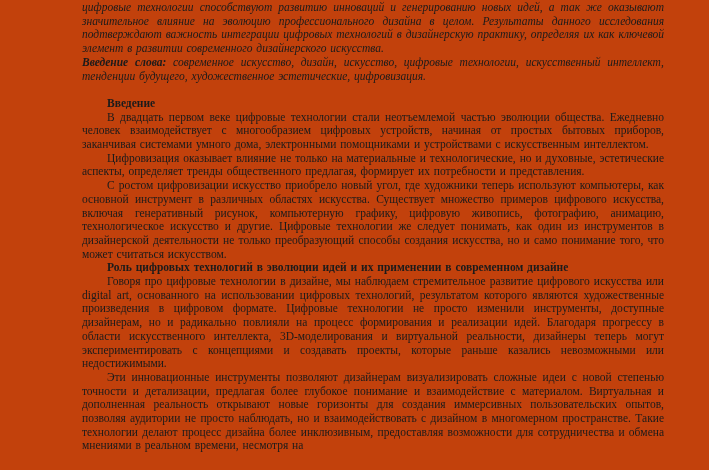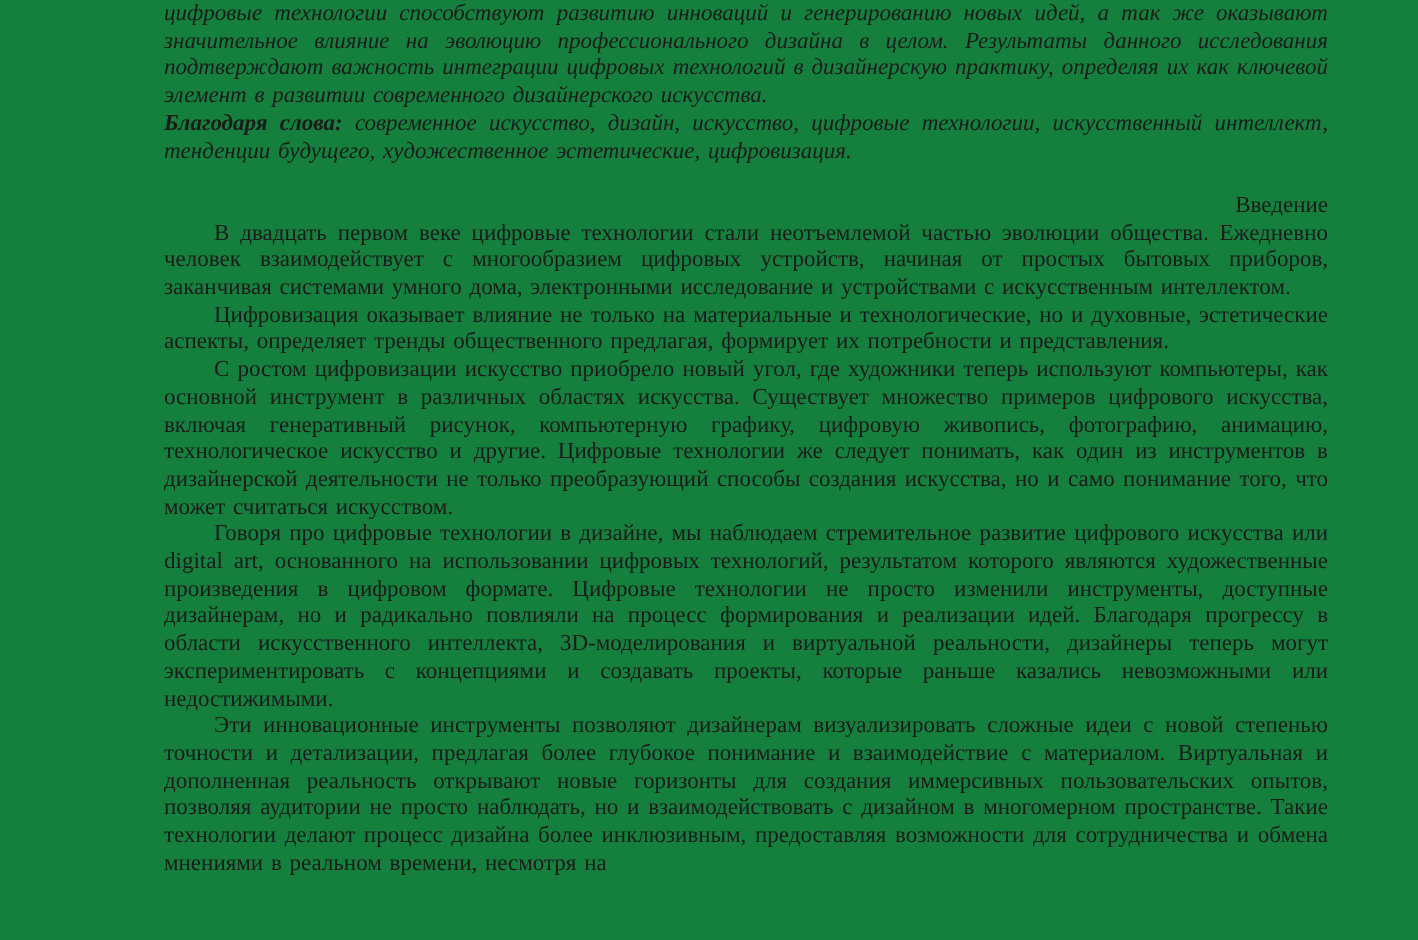--- a/index.html
+++ b/index.html
@@ -10,21 +10,21 @@
   body {
     width: 709px;
     height: 470px;
     overflow: hidden;
   }
   .page {
     box-sizing: border-box;
     width: 709px;
     height: 470px;
     padding: 1px 45px 0 82px;
-    background: #15803d;
+    background: #c2410c;
     font-family: "Liberation Serif", "DejaVu Serif", serif;
     font-size: 11.5px;
     line-height: 13.7px;
     color: #1b1b1b;
     text-align: justify;
     word-spacing: 1px;
     overflow: hidden;
   }
   .page p {
     margin: 0;
@@ -37,43 +37,44 @@
     font-style: italic;
   }
   .kw-label {
     font-weight: bold;
     font-style: italic;
   }
   .kw-text {
     font-style: italic;
   }
   .section-heading {
-    font-weight: normal;
+    font-weight: bold;
     text-indent: 25px;
-    text-align: right;
+    text-align: left;
   }
   .gap-above {
     margin-top: 13.7px !important;
   }
 </style>
 </head>
 <body>
 
 <div class="page">
 
   <p class="abstract-text">цифровые технологии способствуют развитию инноваций и генерированию новых идей, а так же оказывают значительное влияние на эволюцию профессионального дизайна в целом. Результаты данного исследования подтверждают важность интеграции цифровых технологий в дизайнерскую практику, определяя их как ключевой элемент в развитии современного дизайнерского искусства.</p>
 
-  <p><span class="kw-label">Благодаря слова:</span><span class="kw-text"> современное искусство, дизайн, искусство, цифровые технологии, искусственный интеллект, тенденции будущего, художественное эстетические, цифровизация.</span></p>
+  <p><span class="kw-label">Введение слова:</span><span class="kw-text"> современное искусство, дизайн, искусство, цифровые технологии, искусственный интеллект, тенденции будущего, художественное эстетические, цифровизация.</span></p>
 
   <p class="section-heading gap-above">Введение</p>
 
-  <p class="indent">В двадцать первом веке цифровые технологии стали неотъемлемой частью эволюции общества. Ежедневно человек взаимодействует с многообразием цифровых устройств, начиная от простых бытовых приборов, заканчивая системами умного дома, электронными исследование и устройствами с искусственным интеллектом.</p>
+  <p class="indent">В двадцать первом веке цифровые технологии стали неотъемлемой частью эволюции общества. Ежедневно человек взаимодействует с многообразием цифровых устройств, начиная от простых бытовых приборов, заканчивая системами умного дома, электронными помощниками и устройствами с искусственным интеллектом.</p>
 
   <p class="indent">Цифровизация оказывает влияние не только на материальные и технологические, но и духовные, эстетические аспекты, определяет тренды общественного предлагая, формирует их потребности и представления.</p>
 
   <p class="indent">С ростом цифровизации искусство приобрело новый угол, где художники теперь используют компьютеры, как основной инструмент в различных областях искусства. Существует множество примеров цифрового искусства, включая генеративный рисунок, компьютерную графику, цифровую живопись, фотографию, анимацию, технологическое искусство и другие. Цифровые технологии же следует понимать, как один из инструментов в дизайнерской деятельности не только преобразующий способы создания искусства, но и само понимание того, что может считаться искусством.</p>
 
+  <p class="section-heading">Роль цифровых технологий в эволюции идей и их применении в современном дизайне</p>
 
   <p class="indent">Говоря про цифровые технологии в дизайне, мы наблюдаем стремительное развитие цифрового искусства или digital art, основанного на использовании цифровых технологий, результатом которого являются художественные произведения в цифровом формате. Цифровые технологии не просто изменили инструменты, доступные дизайнерам, но и радикально повлияли на процесс формирования и реализации идей. Благодаря прогрессу в области искусственного интеллекта, 3D-моделирования и виртуальной реальности, дизайнеры теперь могут экспериментировать с концепциями и создавать проекты, которые раньше казались невозможными или недостижимыми.</p>
 
   <p class="indent">Эти инновационные инструменты позволяют дизайнерам визуализировать сложные идеи с новой степенью точности и детализации, предлагая более глубокое понимание и взаимодействие с материалом. Виртуальная и дополненная реальность открывают новые горизонты для создания иммерсивных пользовательских опытов, позволяя аудитории не просто наблюдать, но и взаимодействовать с дизайном в многомерном пространстве. Такие технологии делают процесс дизайна более инклюзивным, предоставляя возможности для сотрудничества и обмена мнениями в реальном времени, несмотря на</p>
 
 </div>
 
 </body></html>

